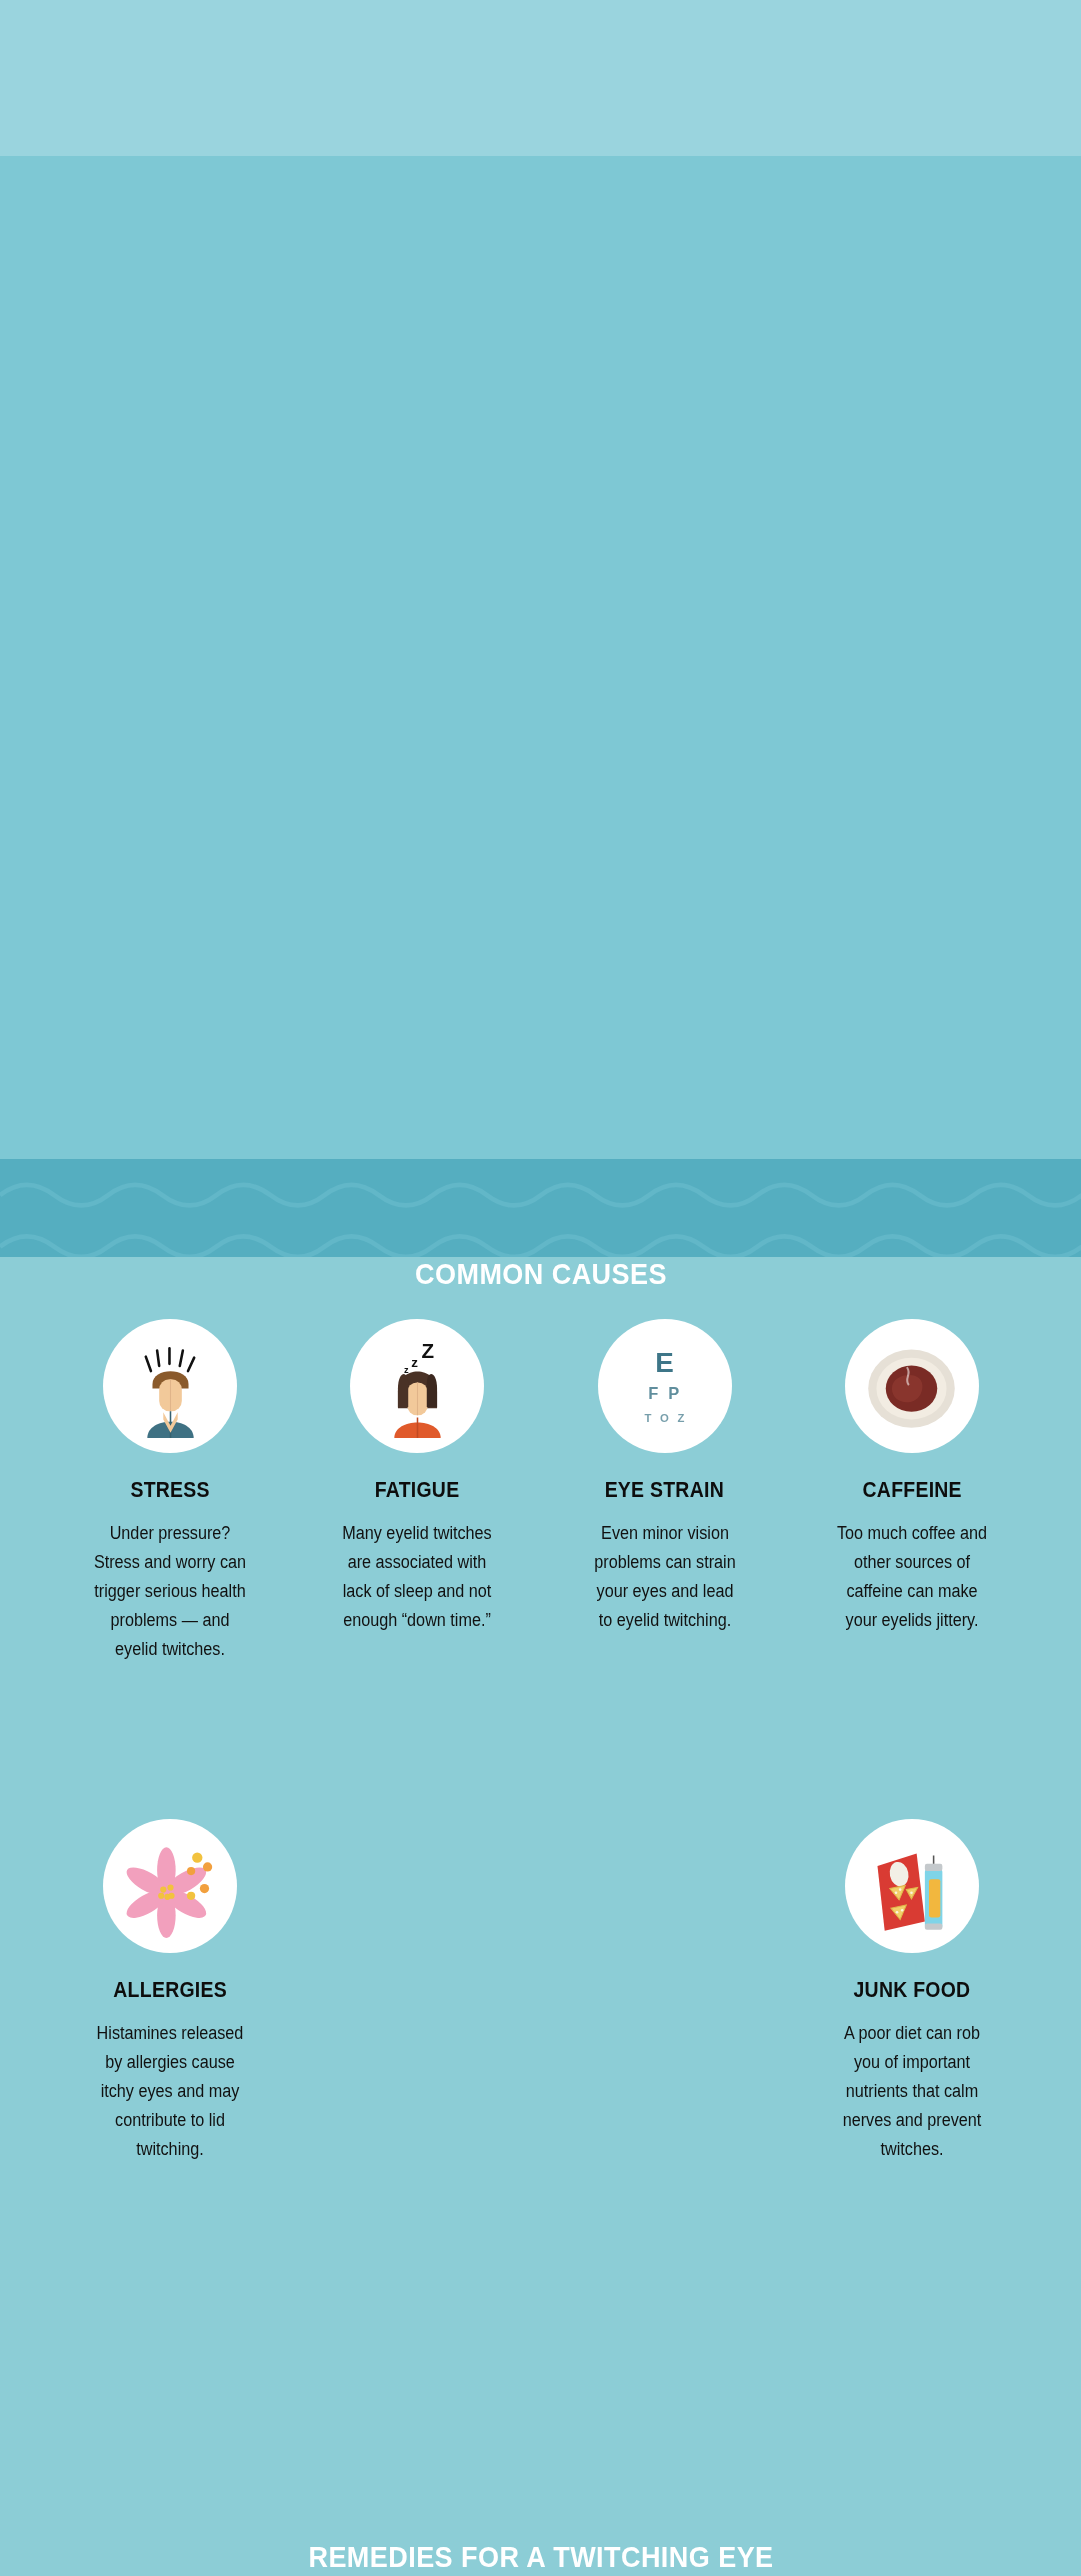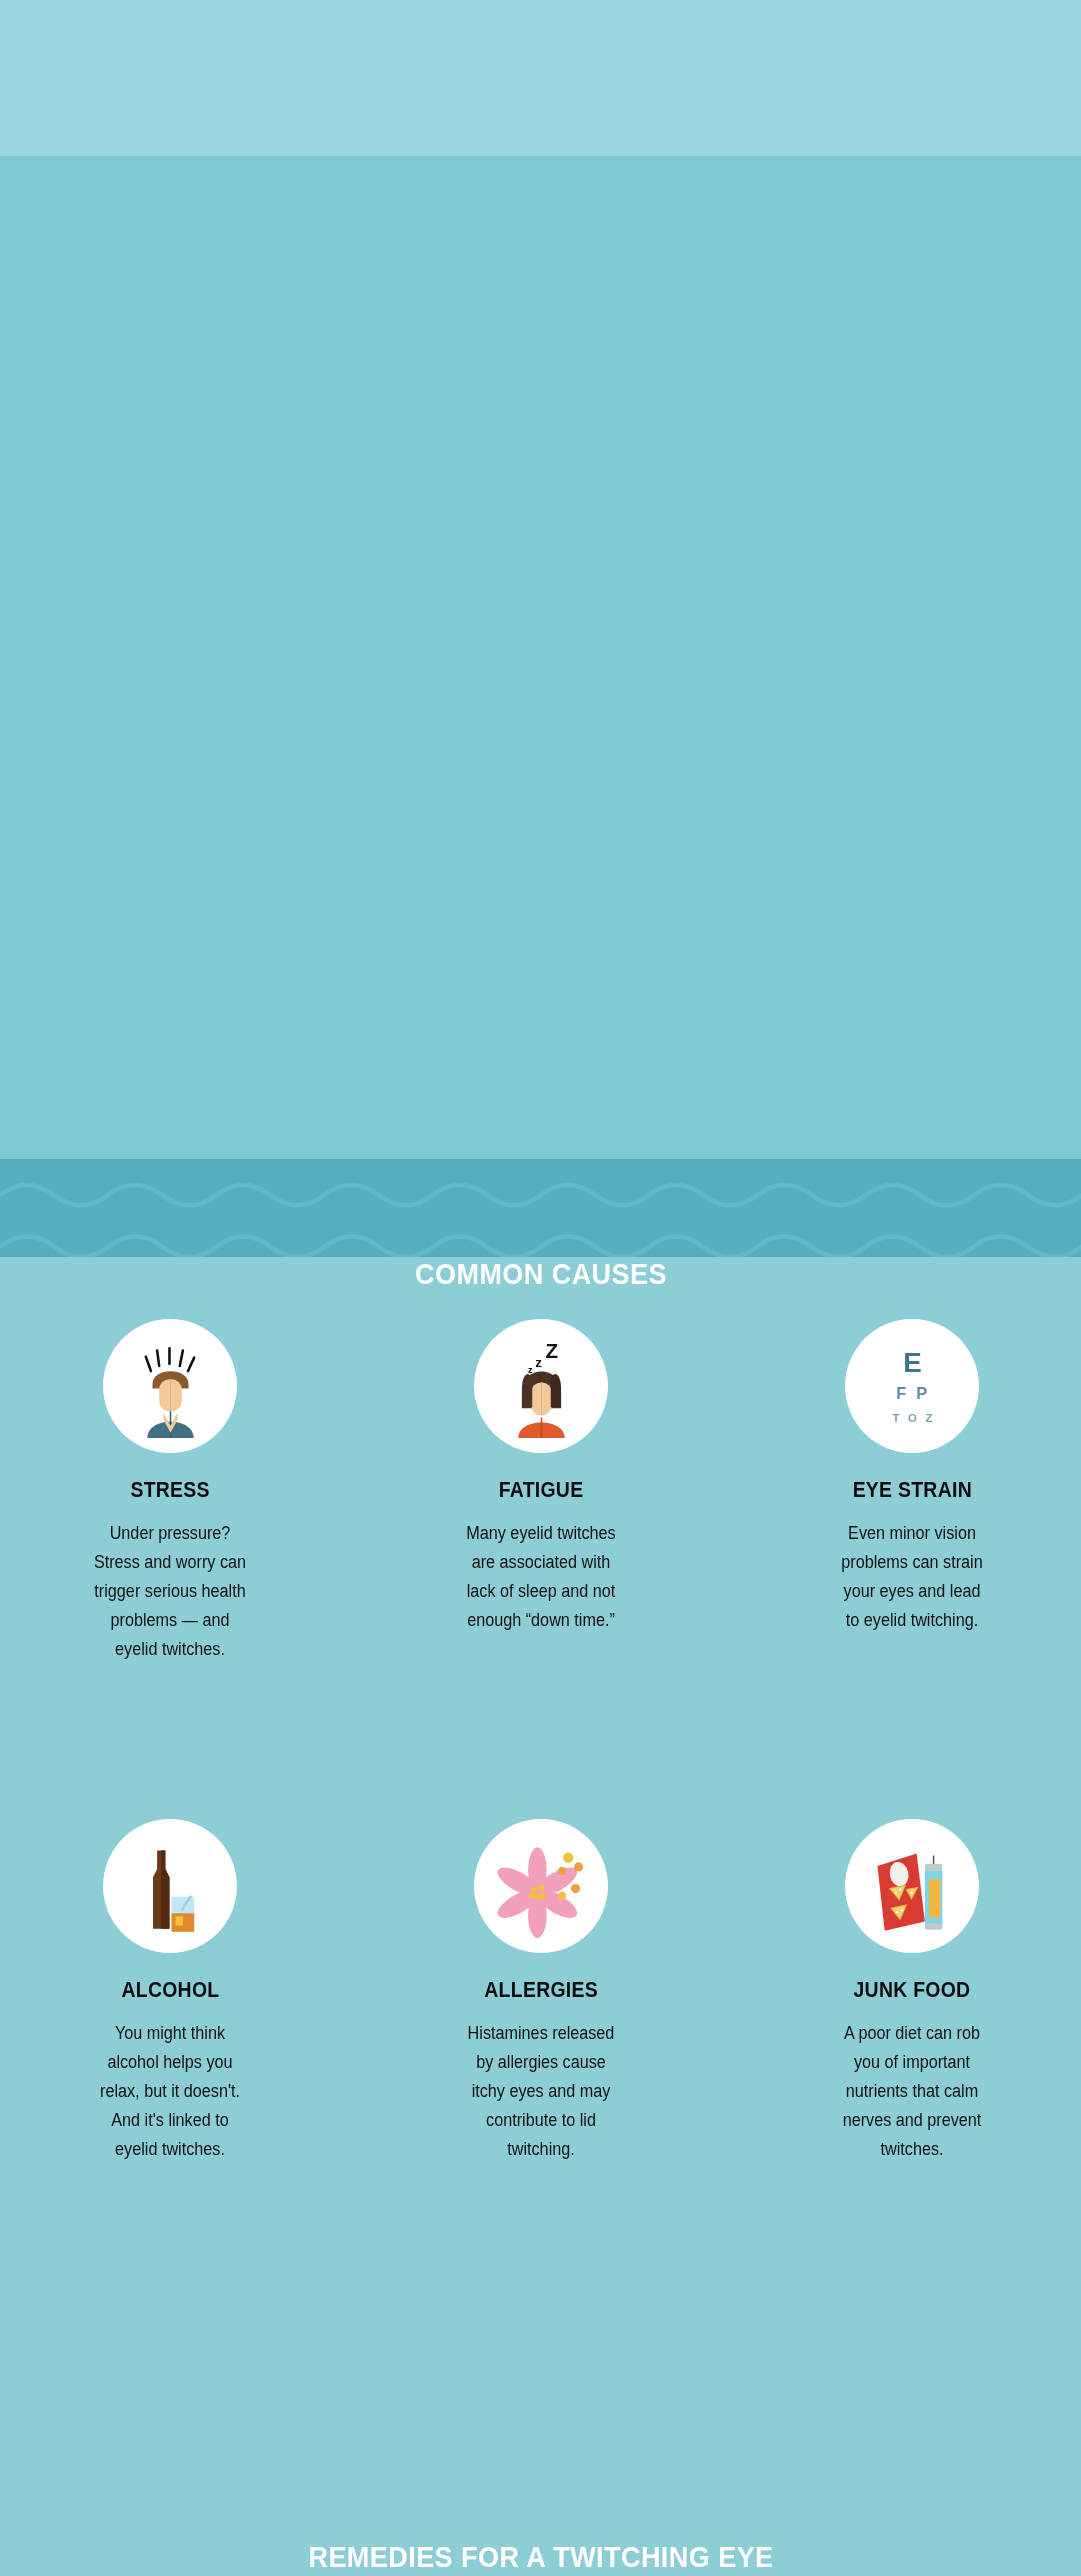--- a/index.html
+++ b/index.html
@@ -241,38 +241,38 @@
           <text x="68" y="168" font-size="22" opacity="0.6">T</text>
           <text x="100" y="168" font-size="22" opacity="0.6">O</text>
           <text x="132" y="168" font-size="22" opacity="0.6">Z</text>
         </g>
       </svg>
     </div>
     <div class="cause-label">EYE STRAIN</div>
     <div class="cause-desc">Even minor vision problems can strain your eyes and lead to eyelid twitching.</div>
   </div>
 
+  <div class="cause-cell">
+    <div class="cause-bubble">
+      <svg viewBox="0 0 200 200" width="103" height="103">
+        <ellipse cx="100" cy="104" rx="84" ry="76" fill="#e6e0d6"></ellipse>
+        <ellipse cx="100" cy="104" rx="68" ry="60" fill="#f2ece2"></ellipse>
+        <ellipse cx="100" cy="104" rx="50" ry="45" fill="#7a2b25"></ellipse>
+        <path d="M62,104 C62,80 96,72 112,82 C128,92 122,120 104,128
+                 C86,136 62,126 62,104 Z" fill="#8f3a30" opacity="0.75"></path>
+        <path d="M92,64 C100,76 86,84 94,96" fill="none" stroke="#ffffff" stroke-width="4" opacity="0.55" stroke-linecap="round"></path>
+      </svg>
+    </div>
+    <div class="cause-label">CAFFEINE</div>
+    <div class="cause-desc">Too much coffee and other sources of caffeine can make your eyelids jittery.</div>
+  </div>
 </div>
 
 <div class="cause-grid" id="cause-row-2">
 
-  <div class="cause-cell">
-    <div class="cause-bubble">
-      <svg viewBox="0 0 200 200" width="103" height="103">
-        <path d="M74,30 L90,30 L90,66 L98,82 L98,182 L66,182 L66,82 L74,66 Z" fill="#6b3a1a"></path>
-        <path d="M82,30 L90,30 L90,66 L98,82 L98,182 L82,182 Z" fill="#53290f"></path>
-        <rect x="102" y="120" width="44" height="68" fill="#bfe7f5"></rect>
-        <rect x="102" y="152" width="44" height="36" fill="#e08a2b"></rect>
-        <rect x="110" y="158" width="14" height="18" fill="#f2c23e"></rect>
-        <line x1="140" y1="118" x2="122" y2="146" stroke="#9fd4e6" stroke-width="5"></line>
-      </svg>
-    </div>
-    <div class="cause-label">ALCOHOL</div>
-    <div class="cause-desc">You might think alcohol helps you relax, but it doesn't. And it's linked to eyelid twitches.</div>
-  </div>
 
 
   <div class="cause-cell">
     <div class="cause-bubble">
       <svg viewBox="0 0 200 200" width="103" height="103">
         <g transform="translate(92,112)">
           <g fill="#f2a0bd">
             <ellipse cx="0" cy="-44" rx="18" ry="44"></ellipse>
             <ellipse cx="0" cy="-44" rx="18" ry="44" transform="rotate(60)"></ellipse>
             <ellipse cx="0" cy="-44" rx="18" ry="44" transform="rotate(120)"></ellipse>

